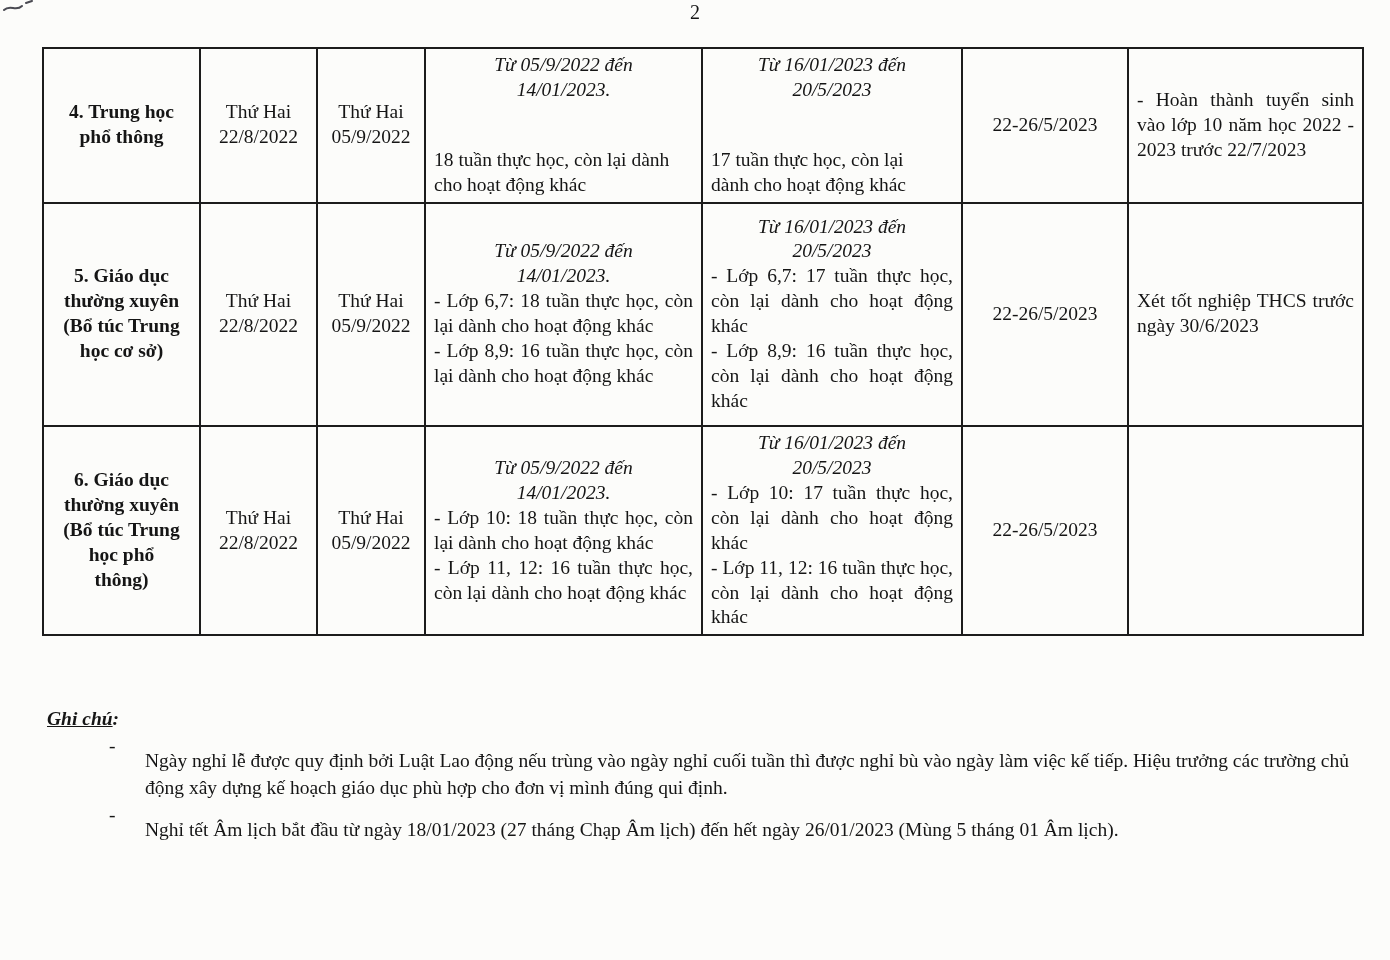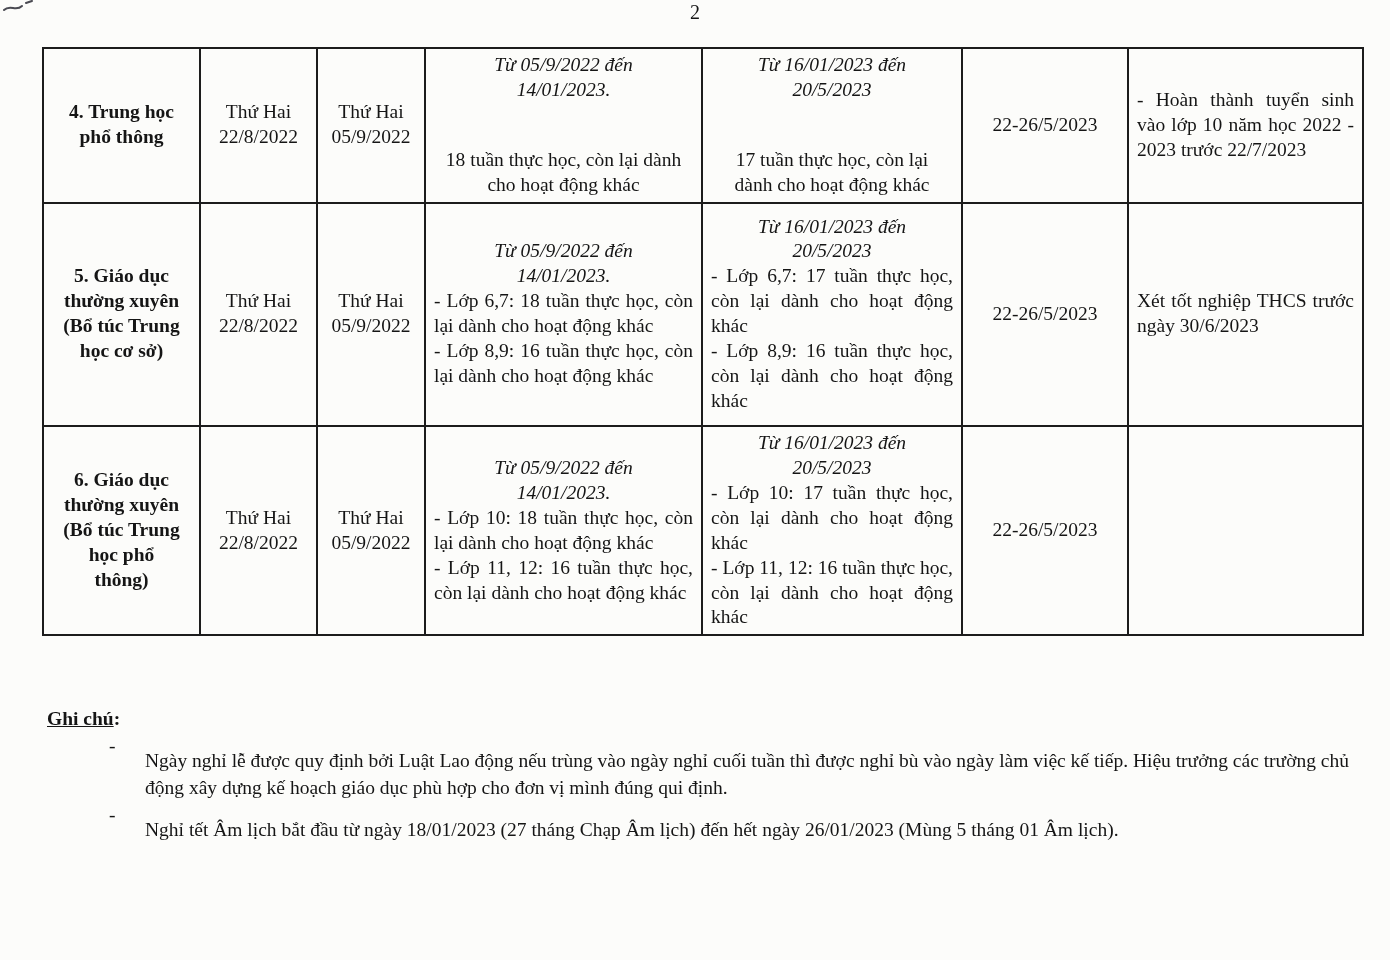--- a/index.html
+++ b/index.html
@@ -53,33 +53,33 @@
     white-space: pre-line;
     padding: 4px 4px;
   }
   .cell-pre-center {
     text-align: center;
     white-space: pre-line;
   }
   .cat-cell { font-weight: bold; margin-left: 16px; }
   .sem-cell { padding: 4px 10px; }
   .sem-intro { text-align: center; white-space: pre-line; font-style: italic; }
-  .sem-body-center { text-align: center; white-space: pre-line; margin-top: 45px; }
+  .sem-body-center { white-space: pre-line; margin-top: 45px; }
   .sem-body-justify { text-align: justify; white-space: pre-line; font-family: Liberation Serif, serif; }
   .exam-cell { padding: 4px 10px; text-align: justify; }
 
   .notes {
     position: absolute;
     left: 47px;
     top: 706px;
     width: 1302px;
     font-size: 19.5px;
     line-height: 1.38;
   }
-  .notes-title { font-weight: bold; }
+  .notes-title { font-weight: bold; font-style: italic; }
   .notes-title .u { text-decoration: underline; }
   .note-row { display: flex; }
   .note-dash { flex: none; width: 36px; margin-left: 62px; }
   .note-text { flex: 1; text-align: justify; margin-top: 15px; }
 
   .signature {
     position: absolute;
     left: 870px;
     top: 826px;
     width: 400px;

